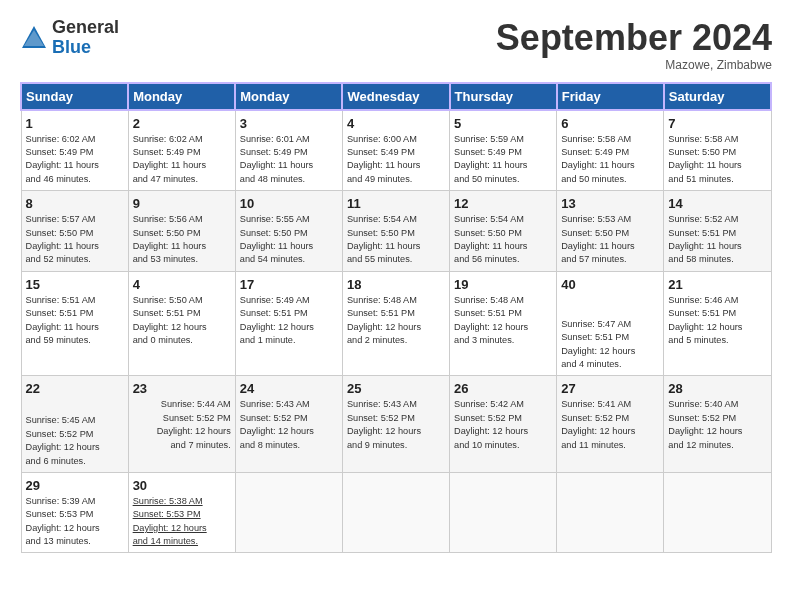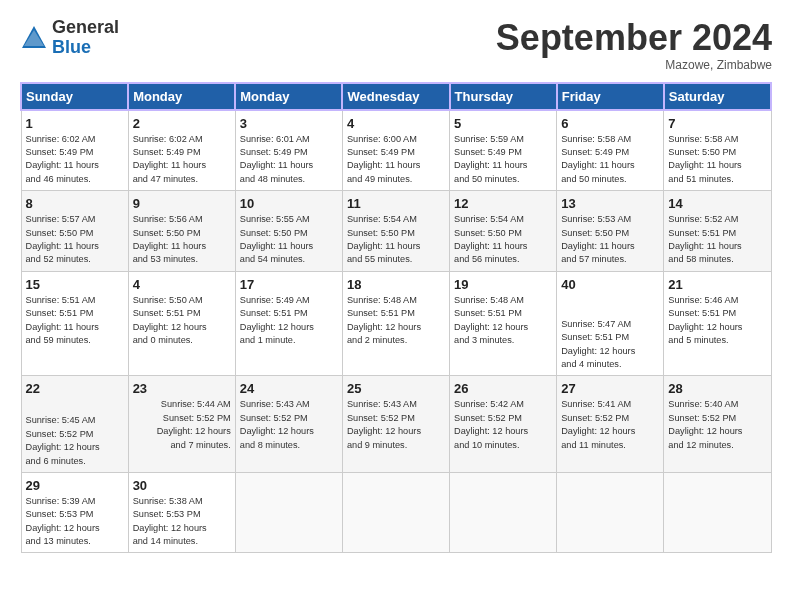--- a/index.html
+++ b/index.html
@@ -340,21 +340,21 @@
         <tr>
           <td>
             <span class="day-num">29</span>
             <div class="day-info" style="white-space: pre-line;">Sunrise: 5:39 AM
 Sunset: 5:53 PM
 Daylight: 12 hours
 and 13 minutes.</div>
           </td>
           <td>
             <span class="day-num">30</span>
-            <div class="day-info" style="white-space: pre-line;">Sunrise: 5:38 AM
+            <div class="day-info" style="white-space: pre-line; text-decoration: underline;">Sunrise: 5:38 AM
 Sunset: 5:53 PM
 Daylight: 12 hours
 and 14 minutes.</div>
           </td>
           <td class="empty"></td>
           <td class="empty"></td>
           <td class="empty"></td>
           <td class="empty"></td>
           <td class="empty"></td>
         </tr>

